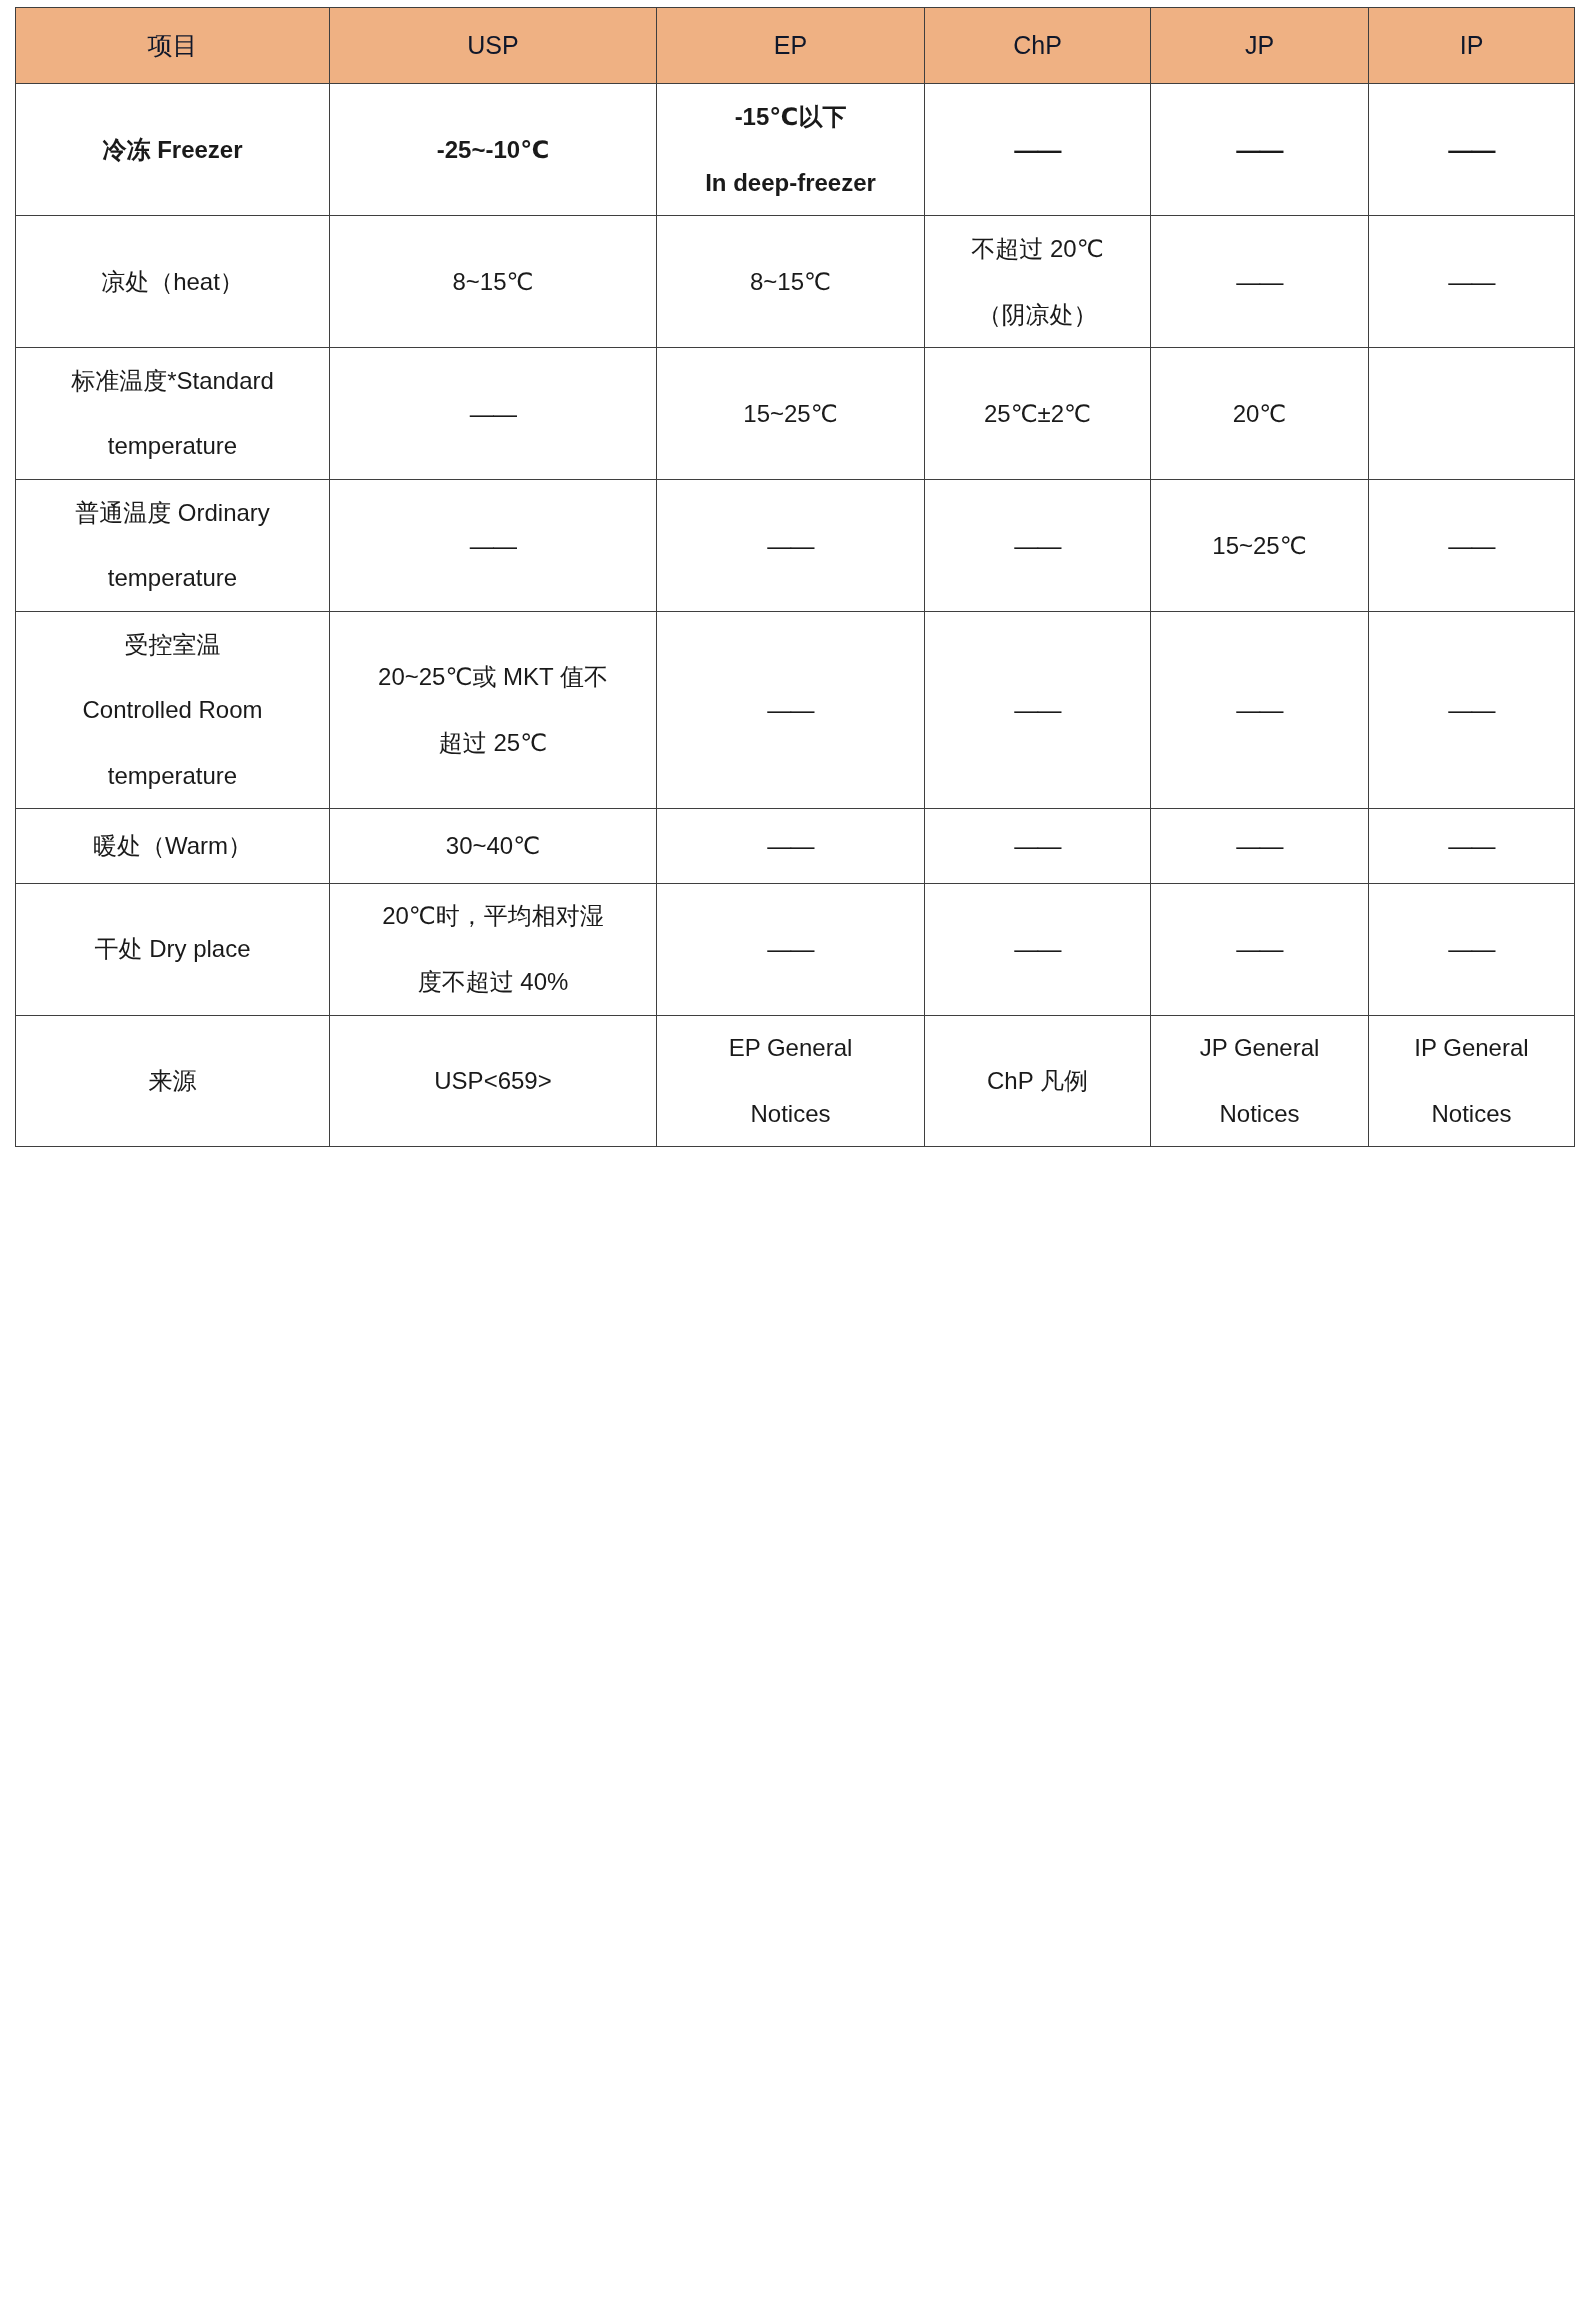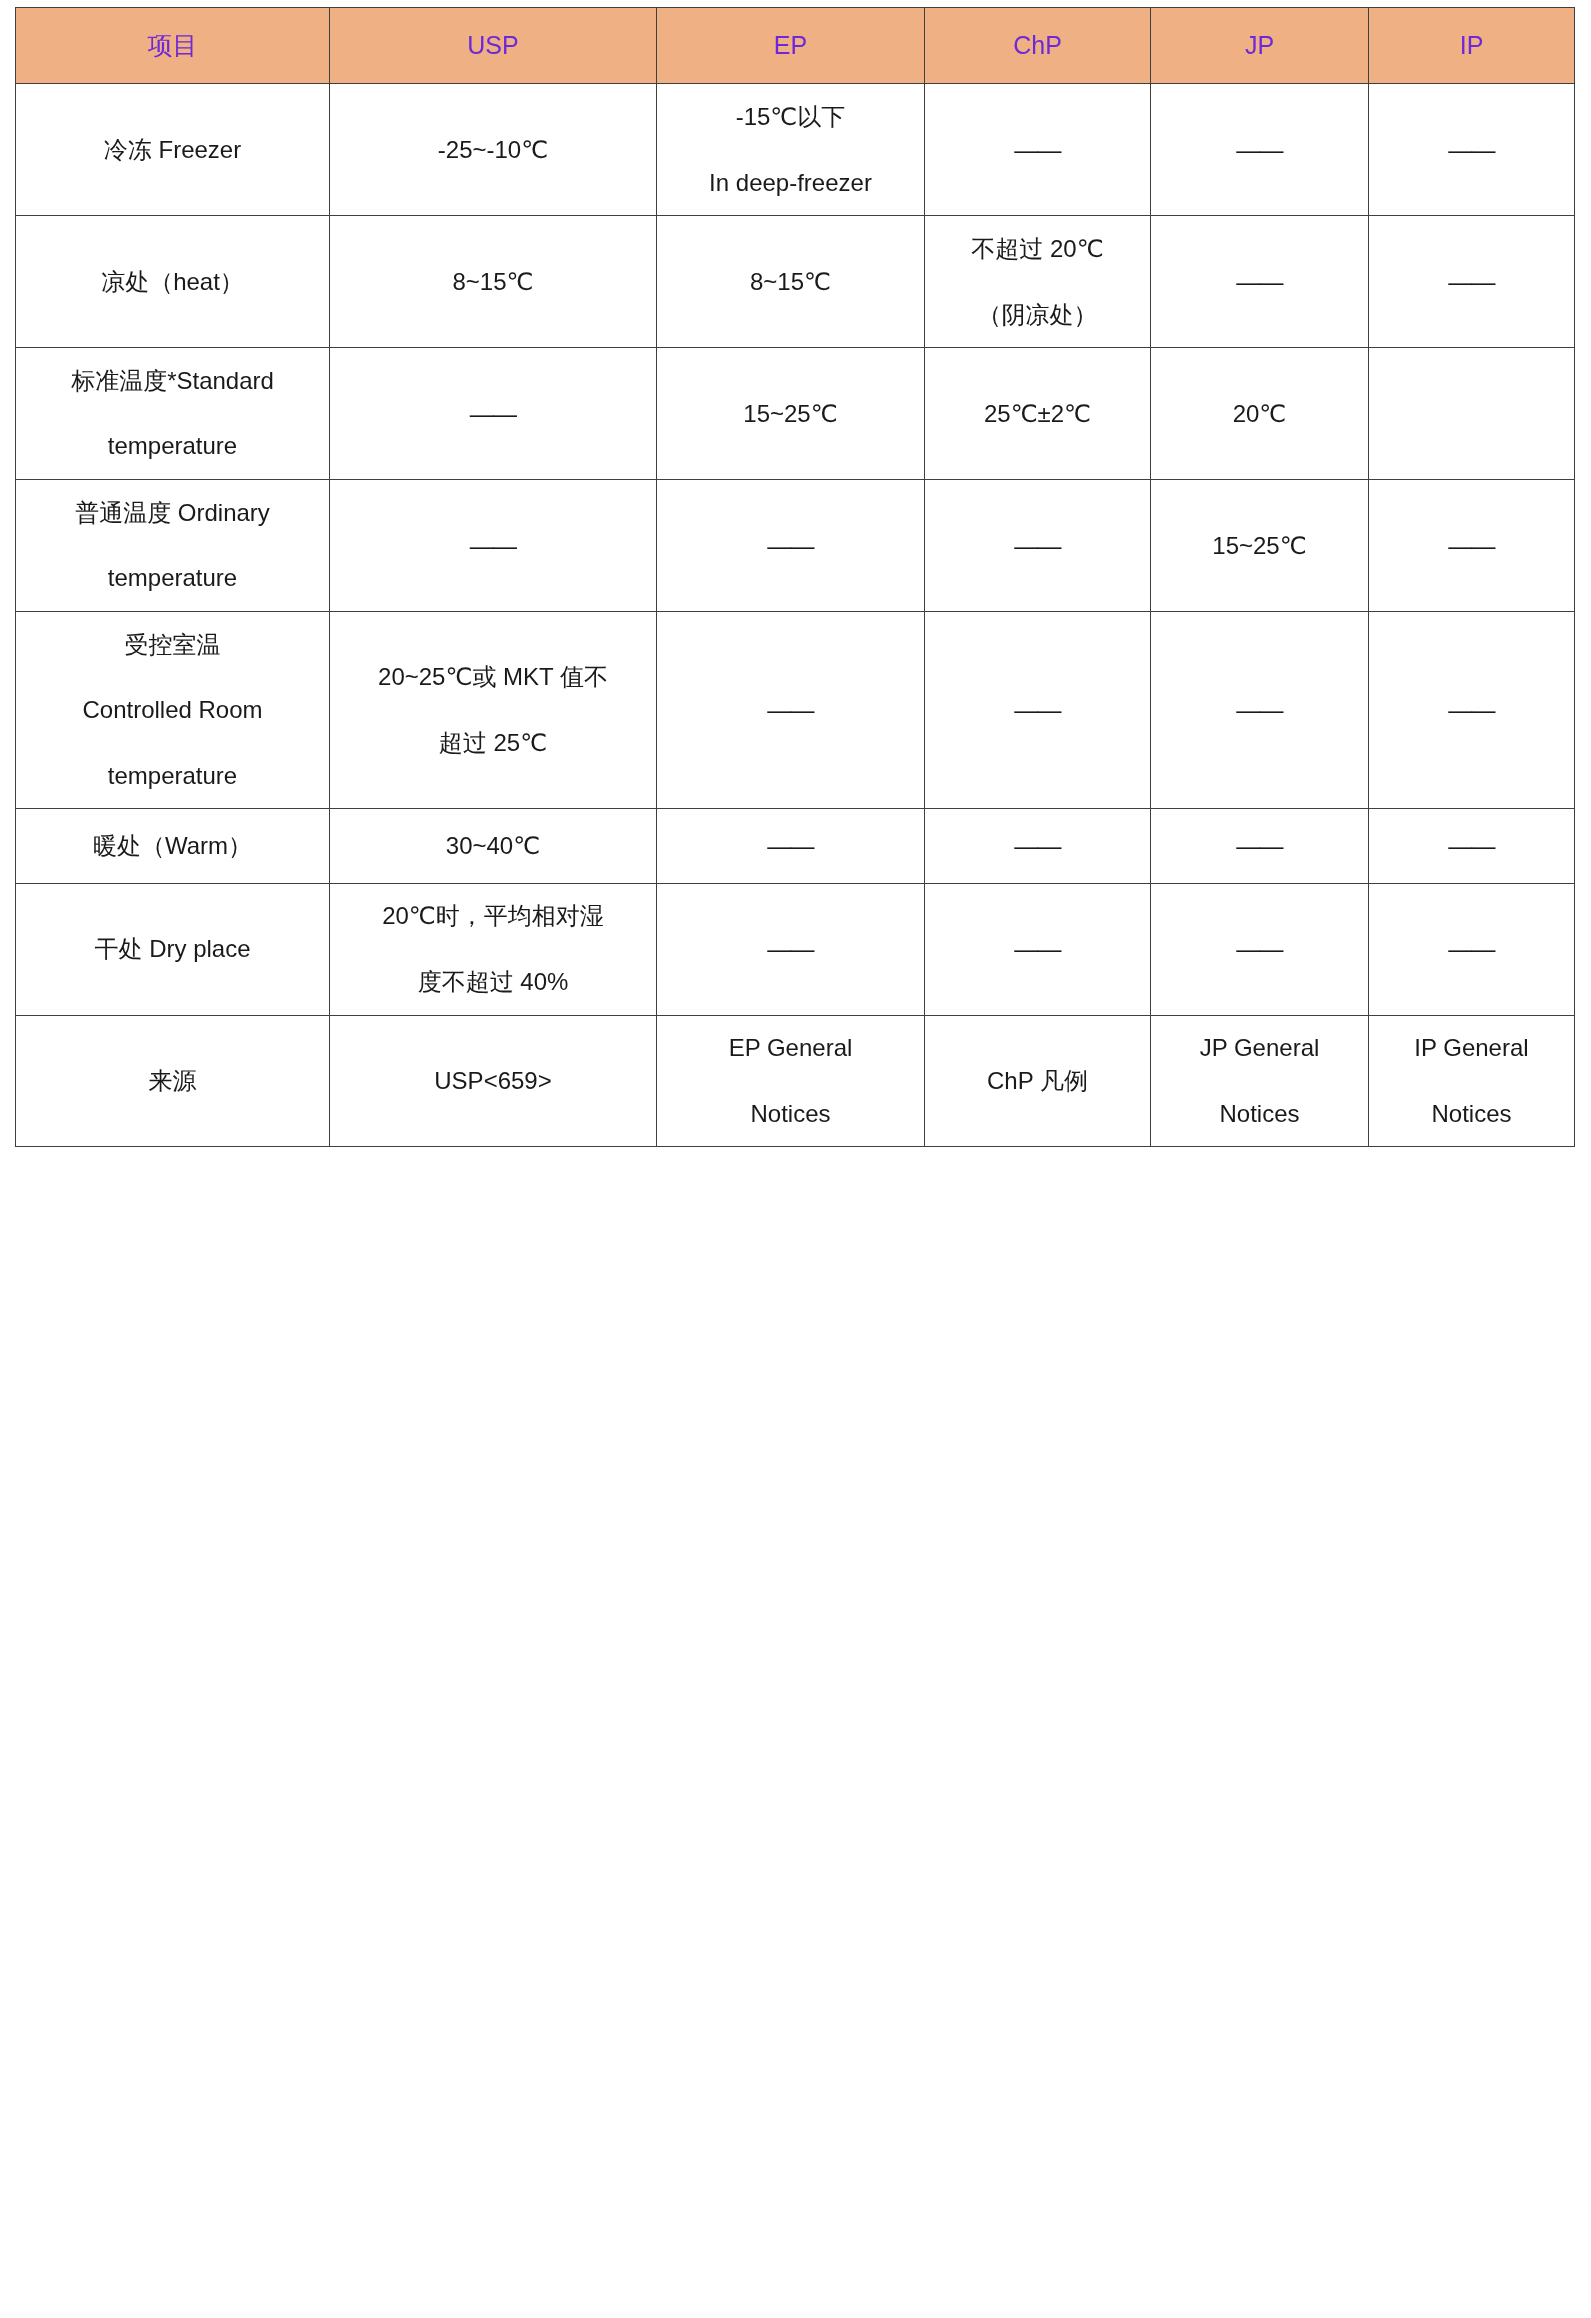--- a/index.html
+++ b/index.html
@@ -35,26 +35,26 @@
     text-align: center;
     vertical-align: middle;
     font-size: 24px;
     line-height: 1.75;
     padding: 11.7px 8.4px;
     word-break: break-word;
   }
   table.spec-table thead th {
     background: #efb183;
     font-weight: normal;
-    color: #6d28d9;
+    color: #0f172a;
     height: 59px;
     padding: 8.4px;
     font-size: 25px;
   }
-  .row-h-1 td { height: 81px; }
+  .row-h-1 td { height: 81px; font-weight: bold; }
   .row-h-2 td { height: 92px; }
   .row-h-3 td { height: 50px; }
   .row-h-4 td { height: 109px; }
 
   td.label-cell {
     font-size: 24px;
   }
   td .line {
     display: block;
   }

